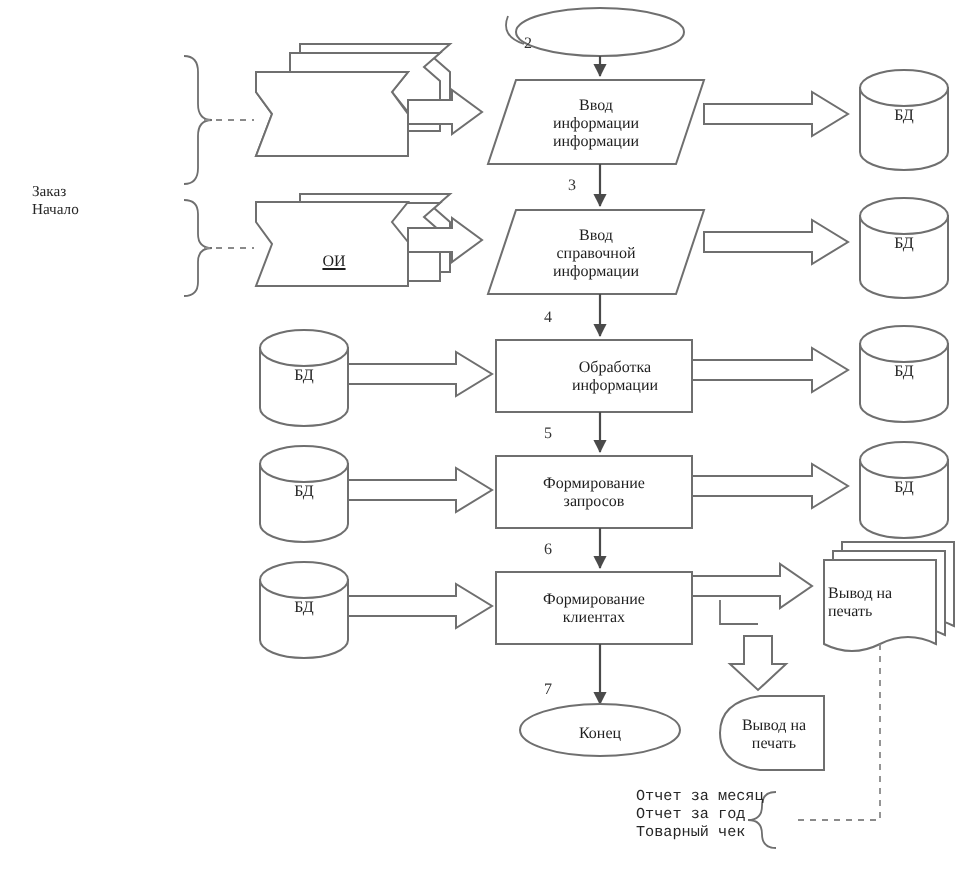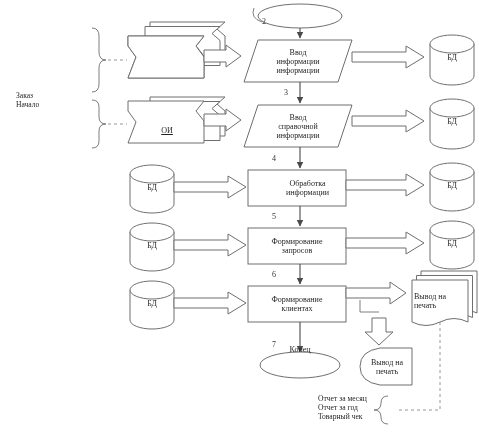--- a/index.html
+++ b/index.html
@@ -4,21 +4,21 @@
 <style>
   html,body{margin:0;padding:0;background:#ffffff;}
   body{font-family:"Liberation Serif", serif; color:#2b2b2b;}
   #stage{position:relative;width:479px;height:437px;background:#fff;overflow:hidden;}
   #stage svg{position:absolute;left:0;top:0;}
   .lbl{position:absolute;font-family:"Liberation Serif",serif;color:#262626;line-height:1.18;}
   .shape-text{position:absolute;text-align:center;font-size:8px;color:#1f1f1f;
               display:flex;align-items:center;justify-content:center;flex-direction:column;}
   .num{position:absolute;font-size:8px;color:#333;}
   .side-list{font-size:7.6px;}
-  .bottom-list{font-size:7.6px;}
+  .bottom-list{font-size:7.6px;font-family:Liberation Mono, monospace;}
 </style>
 </head>
 <body>
 
 <div id="stage">
 
   <svg width="479" height="437" viewBox="0 0 479 437">
     <defs>
       <style>
         .s  { fill:none; stroke:#6f6f6f; stroke-width:1; }
@@ -182,21 +182,21 @@
   <div class="shape-text" style="left:250px;top:232px;width:94px;height:28px;">
     <div>Формирование</div>
     <div>запросов</div>
   </div>
 
   <div class="shape-text" style="left:250px;top:290px;width:94px;height:28px;">
     <div>Формирование</div>
     <div>клиентах</div>
   </div>
 
-  <div class="shape-text" style="left:270px;top:340px;width:60px;height:18px;">Конец</div>
+  <div class="shape-text" style="left:270px;top:357px;width:60px;height:18px;">Конец</div>
 
   <div class="shape-text" style="left:432px;top:50px;width:40px;height:14px;">БД</div>
   <div class="shape-text" style="left:432px;top:114px;width:40px;height:14px;">БД</div>
   <div class="shape-text" style="left:432px;top:178px;width:40px;height:14px;">БД</div>
   <div class="shape-text" style="left:432px;top:236px;width:40px;height:14px;">БД</div>
 
   <div class="shape-text" style="left:132px;top:180px;width:40px;height:14px;">БД</div>
   <div class="shape-text" style="left:132px;top:238px;width:40px;height:14px;">БД</div>
   <div class="shape-text" style="left:132px;top:296px;width:40px;height:14px;">БД</div>
 

